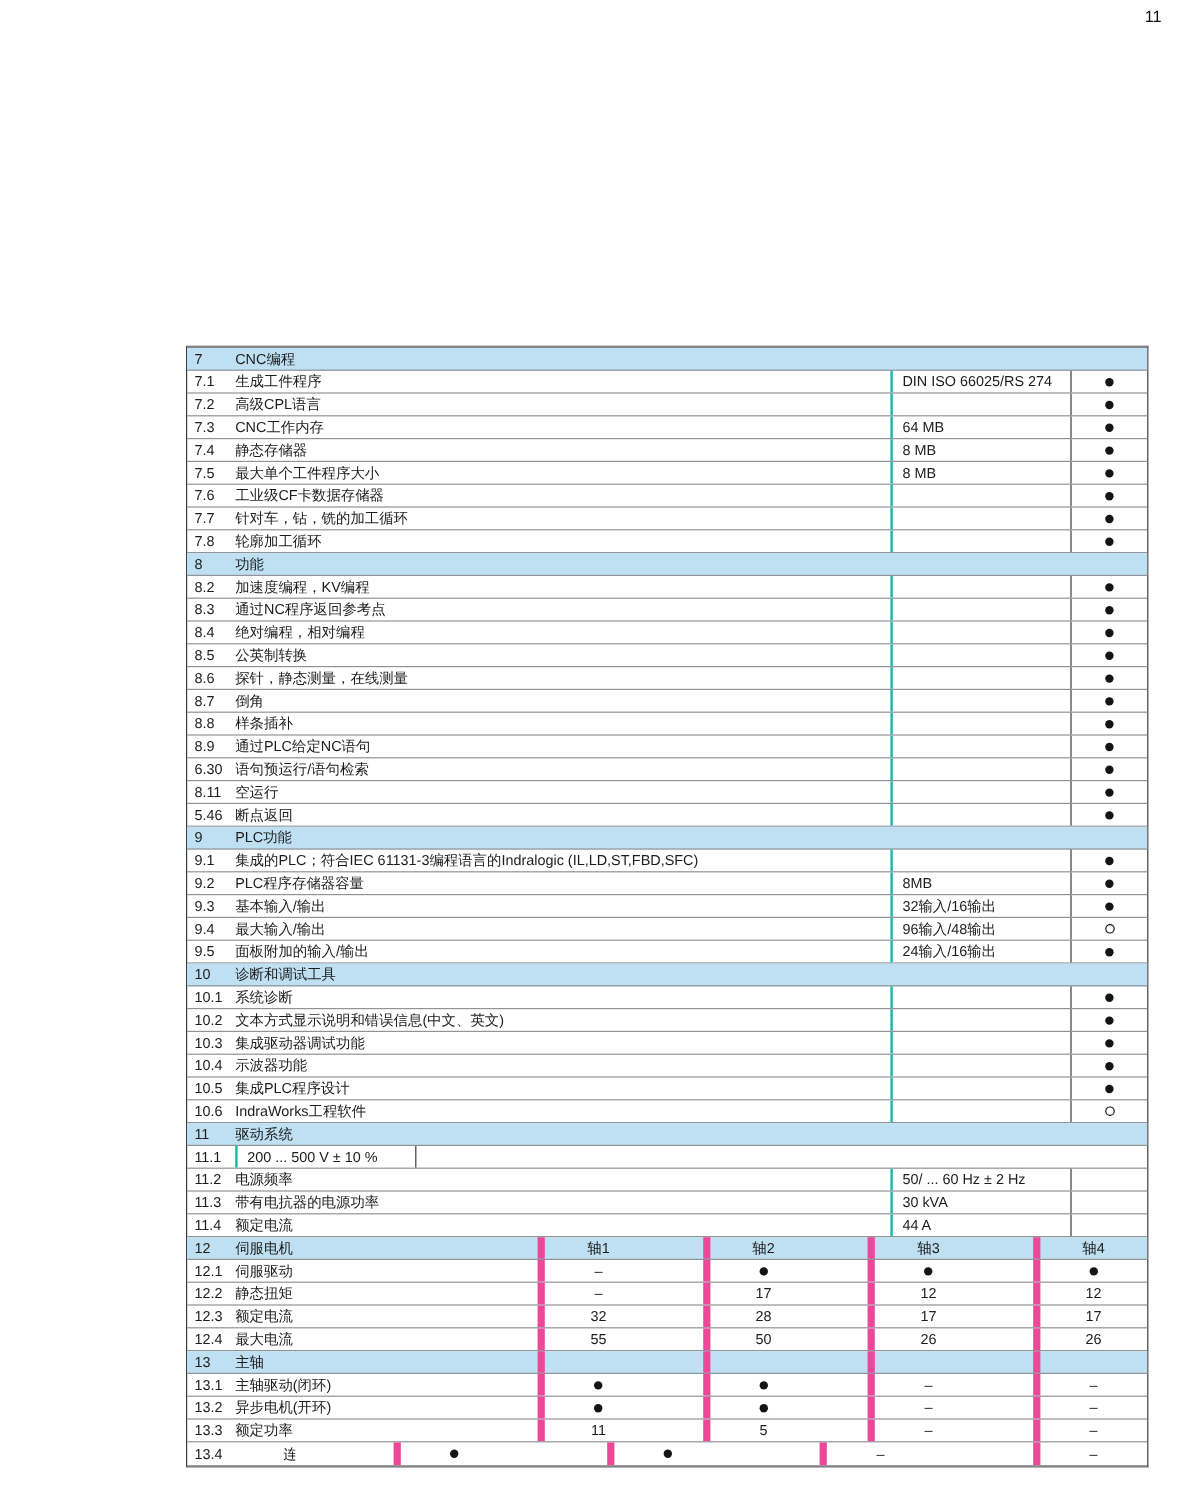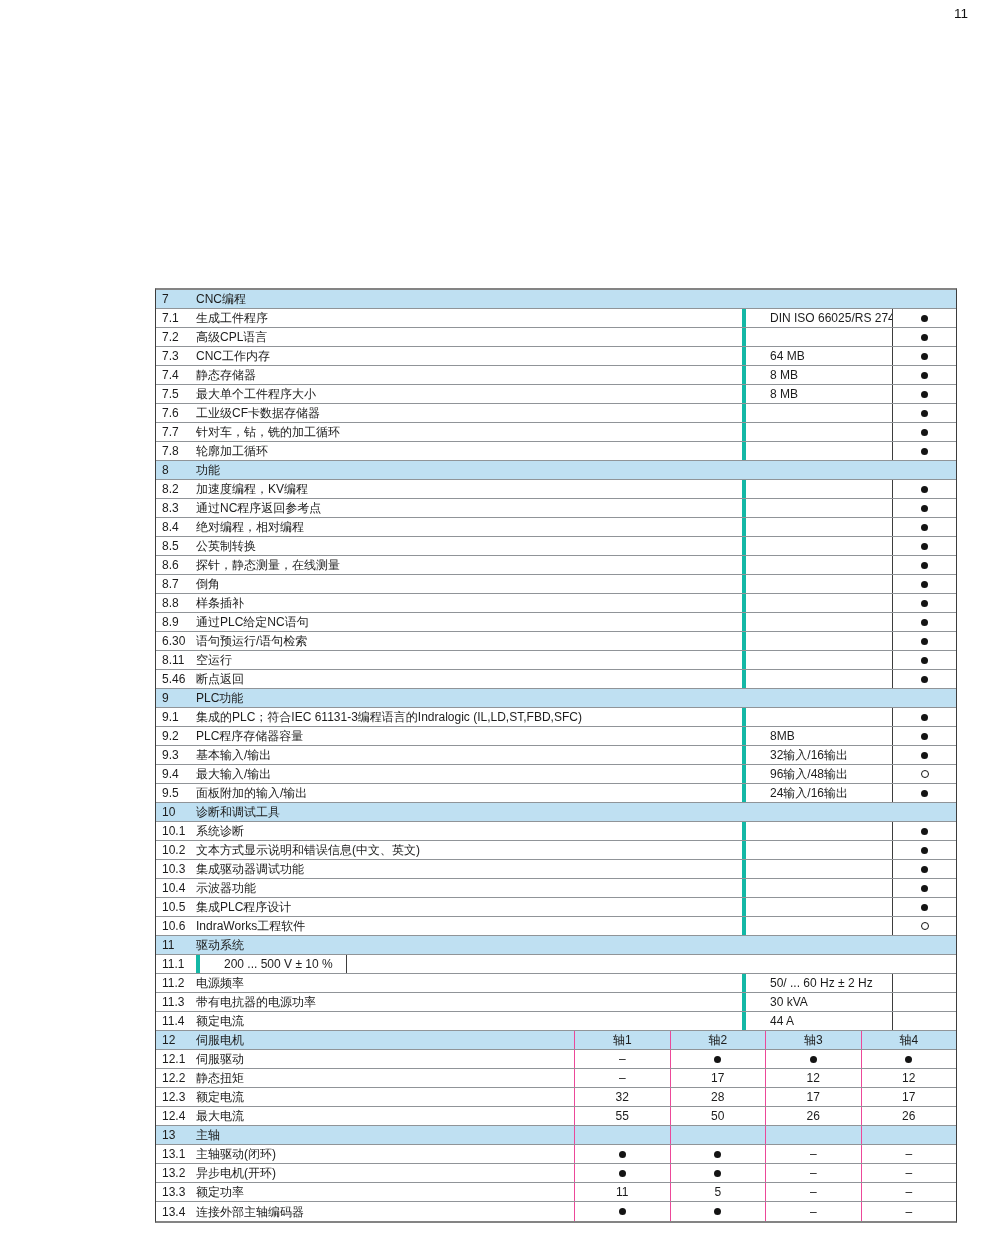--- a/index.html
+++ b/index.html
@@ -36,34 +36,34 @@
   }
   .row {
     display: flex;
     height: 19px;
     box-sizing: border-box;
     border-bottom: 1px solid #909498;
     font-size: 12px;
     line-height: 1;
     align-items: stretch;
   }
-  .row:last-child { border-bottom: none; }
+  .row:last-child { border-bottom: none; gap: 40px; }
   .header-row { background: #bfe0f2; }
   .cell {
     display: flex;
     align-items: center;
     box-sizing: border-box;
     overflow: hidden;
     white-space: nowrap;
   }
   .c-no    { flex: 0 0 40px; padding-left: 6px; }
   .c-label { flex: 1 1 auto; }
-  .c-value { flex: 0 0 150px; border-left: 4px solid #14b8a6; padding-left: 24px; }
+  .c-value { flex: 0 0 150px; border-left: 2px solid #14b8a6; padding-left: 8px; }
   .c-mark  { flex: 0 0 64px;  border-left: 1px solid #3d3d3d; justify-content: center; }
-  .c-axis  { flex: 0 0 95.5px; border-left: 1px solid #ec4899; justify-content: center; }
+  .c-axis  { flex: 0 0 95.5px; border-left: 6px solid #ec4899; justify-content: center; margin-left: 42px; }
   .dot {
     width: 7px; height: 7px;
     border-radius: 50%;
     background: #141414;
     display: inline-block;
   }
   .ring {
     width: 8px; height: 8px;
     border-radius: 50%;
     border: 1.4px solid #141414;

